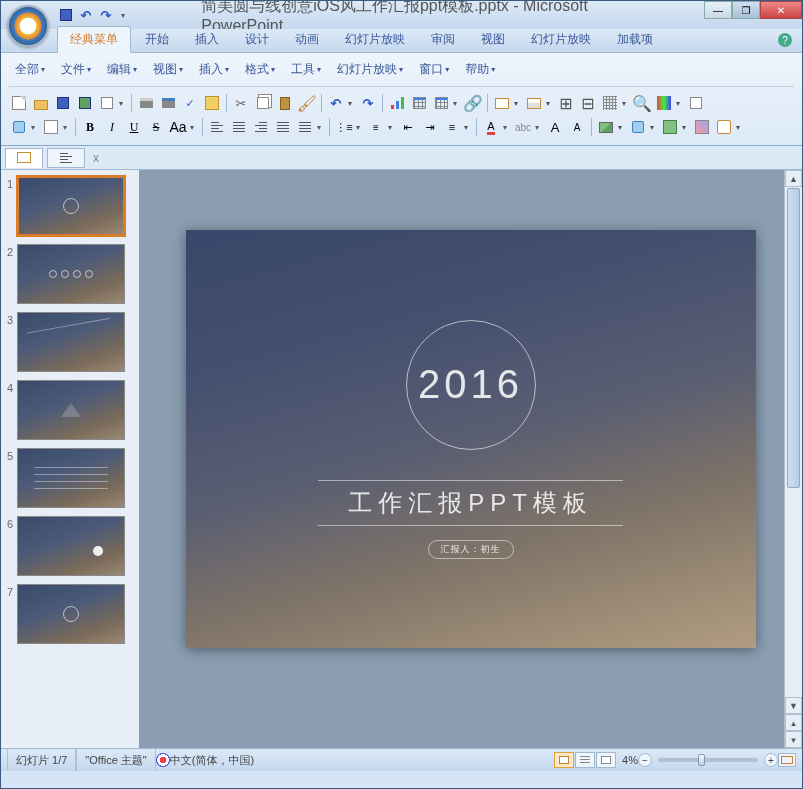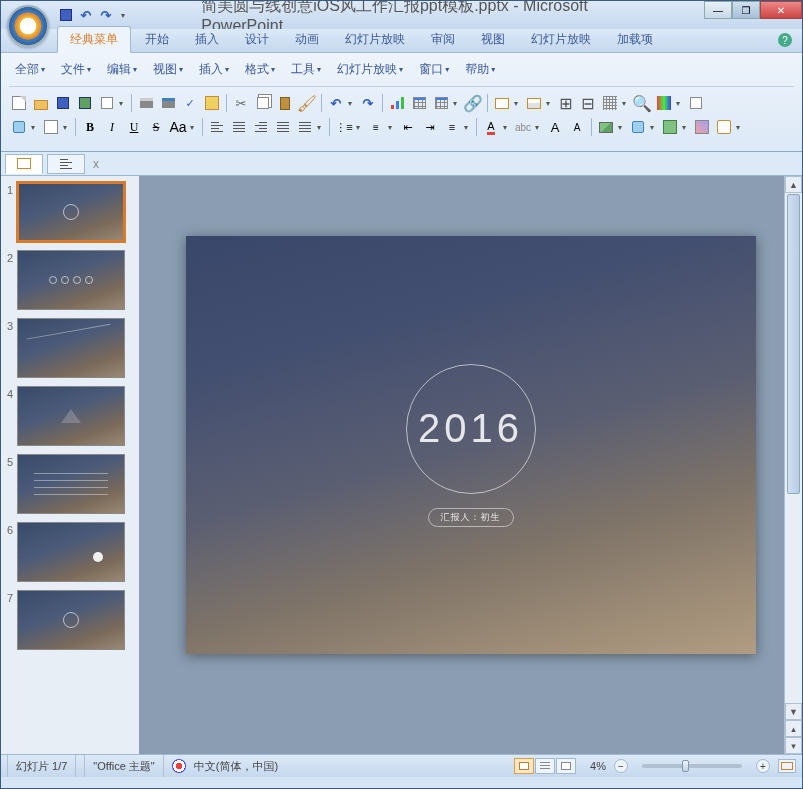--- a/index.html
+++ b/index.html
@@ -17,21 +17,21 @@
 .win-btn.close { width: 42px; background: linear-gradient(#e88, #c44); color: #fff; border-color: #a44; border-top-right-radius: 0; }
 .win-btn.max { background: linear-gradient(#d0e0f0, #a8c0d8); }
 
 
 .ribbon-tabs { height: 24px; background: linear-gradient(#dce9f7, #c5d8ee); display: flex; align-items: flex-end; padding-left: 56px; gap: 2px; border-bottom: 1px solid #a0b8d0; position: relative; }
 .rtab { padding: 4px 12px; font-size: 12px; color: #3b5998; cursor: pointer; }
 .rtab.active { background: #eef4fb; border: 1px solid #a0b8d0; border-bottom: 1px solid #eef4fb; border-radius: 3px 3px 0 0; margin-bottom: -1px; color: #d97b29; }
 .help-icon { position: absolute; right: 10px; top: 4px; width: 14px; height: 14px; border-radius: 50%; background: #4a8; color: #fff; font-size: 10px; display: flex; align-items: center; justify-content: center; }
 
 
-.ribbon-body { background: linear-gradient(#eef4fb, #dce9f7); border-bottom: 1px solid #8aa8c8; padding: 4px 8px 12px; }
+.ribbon-body { background: linear-gradient(#eef4fb, #dce9f7); border-bottom: 1px solid #8aa8c8; padding: 4px 8px 6px; }
 .menu-row { display: flex; gap: 4px; padding: 2px 0 6px; border-bottom: 1px solid #c0d0e0; margin-bottom: 4px; }
 .menu-item { font-size: 12px; color: #3b5998; padding: 2px 6px; display: flex; align-items: center; gap: 2px; }
 .menu-item .dd { font-size: 8px; color: #3b5998; }
 .tool-row { display: flex; gap: 2px; align-items: center; padding: 2px 0; flex-wrap: nowrap; }
 .tbtn { width: 20px; height: 20px; display: flex; align-items: center; justify-content: center; border: 1px solid transparent; }
 .tsep { width: 1px; height: 18px; background: #a0b8d0; margin: 0 2px; }
 .tdd { width: 8px; font-size: 8px; color: #555; }
 
 
 .ico { width: 14px; height: 14px; display: inline-block; }
@@ -84,21 +84,21 @@
 .vscroll { position: absolute; right: 0; top: 0; bottom: 0; width: 18px; background: #e8eef6; border-left: 1px solid #b0c0d0; }
 .vscroll-thumb { position: absolute; top: 18px; left: 2px; right: 2px; height: 300px; background: linear-gradient(90deg,#d0dff0,#b8cce4); border: 1px solid #90a8c0; border-radius: 2px; }
 .vscroll-btn { position: absolute; left: 0; right: 0; height: 17px; background: #e8eef6; display: flex; align-items: center; justify-content: center; font-size: 9px; color: #555; border: 1px solid #b0c0d0; }
 
 .slide { width: 570px; height: 418px; background: linear-gradient(165deg, #39476a 0%, #434f70 25%, #5a5e72 50%, #7e7368 70%, #a18f78 90%, #b09c82 100%); box-shadow: 0 2px 12px rgba(0,0,0,0.4); display: flex; flex-direction: column; align-items: center; justify-content: center; color: rgba(255,255,255,0.85); }
 .slide-circle { width: 130px; height: 130px; border: 1px solid rgba(255,255,255,0.6); border-radius: 50%; display: flex; align-items: center; justify-content: center; font-size: 40px; font-weight: 100; letter-spacing: 4px; }
 .slide-title { margin-top: 30px; font-size: 24px; font-weight: 100; letter-spacing: 6px; border-top: 1px solid rgba(255,255,255,0.5); border-bottom: 1px solid rgba(255,255,255,0.5); padding: 6px 30px; }
 .slide-badge { margin-top: 14px; border: 1px solid rgba(255,255,255,0.5); border-radius: 10px; padding: 2px 12px; font-size: 9px; letter-spacing: 1px; }
 
 
-.statusbar { height: 23px; background: linear-gradient(#dce9f7, #c5d8ee); border-top: 1px solid #a0b8d0; display: flex; align-items: center; font-size: 11px; color: #444; padding: 0 6px; gap: 8px; }
+.statusbar { height: 23px; background: linear-gradient(#dce9f7, #c5d8ee); border-top: 1px solid #a0b8d0; display: flex; align-items: center; font-size: 11px; color: #444; padding: 0 6px; gap: 0; }
 .status-seg { border: 1px solid #b0c0d0; border-top: none; border-bottom: none; padding: 0 8px; height: 100%; display: flex; align-items: center; }
 .status-spacer { flex: 1; }
 .view-btns { display: flex; gap: 1px; }
 .vbtn { width: 20px; height: 16px; border: 1px solid #a0b8d0; background: #eef4fb; display: flex; align-items: center; justify-content: center; }
 .vbtn.active { background: #fce8c8; border-color: #e0a040; }
 .zoom-slider { width: 100px; height: 4px; background: #b0c0d0; position: relative; margin: 0 6px; border-radius: 2px; }
 .zoom-thumb { position: absolute; left: 40%; top: -4px; width: 7px; height: 12px; background: linear-gradient(#f0f8ff,#c0d0e0); border: 1px solid #8098b0; border-radius: 2px; }
 .zoom-pm { width: 14px; height: 14px; border: 1px solid #a0b8d0; border-radius: 50%; background: #eef4fb; display: flex; align-items: center; justify-content: center; font-size: 10px; }
 .lang-icon { width: 14px; height: 14px; background: radial-gradient(circle, #f04040 30%, #fff 30% 60%, #4040f0 60%); border-radius: 50%; }
 .fit-btn { width: 18px; height: 14px; border: 1px solid #a0b8d0; background: #eef4fb; position: relative; }
@@ -427,20 +427,21 @@
           </div>
         </div>
     </div>
   </div>
 
   <div class="slide-area">
     <div class="slide">
       <div class="slide-circle">
           <span>2016</span>
         </div>
+      <div class="slide-title">工作汇报PPT模板</div>
       <div class="slide-badge">汇报人：初生</div>
     </div>
     <div class="vscroll">
       <div class="vscroll-btn" style="top:0">▲</div>
       <div class="vscroll-thumb"></div>
       <div class="vscroll-btn" style="bottom:34px">▼</div>
       <div class="vscroll-btn" style="bottom:17px">▴</div>
       <div class="vscroll-btn" style="bottom:0">▾</div>
     </div>
   </div>

